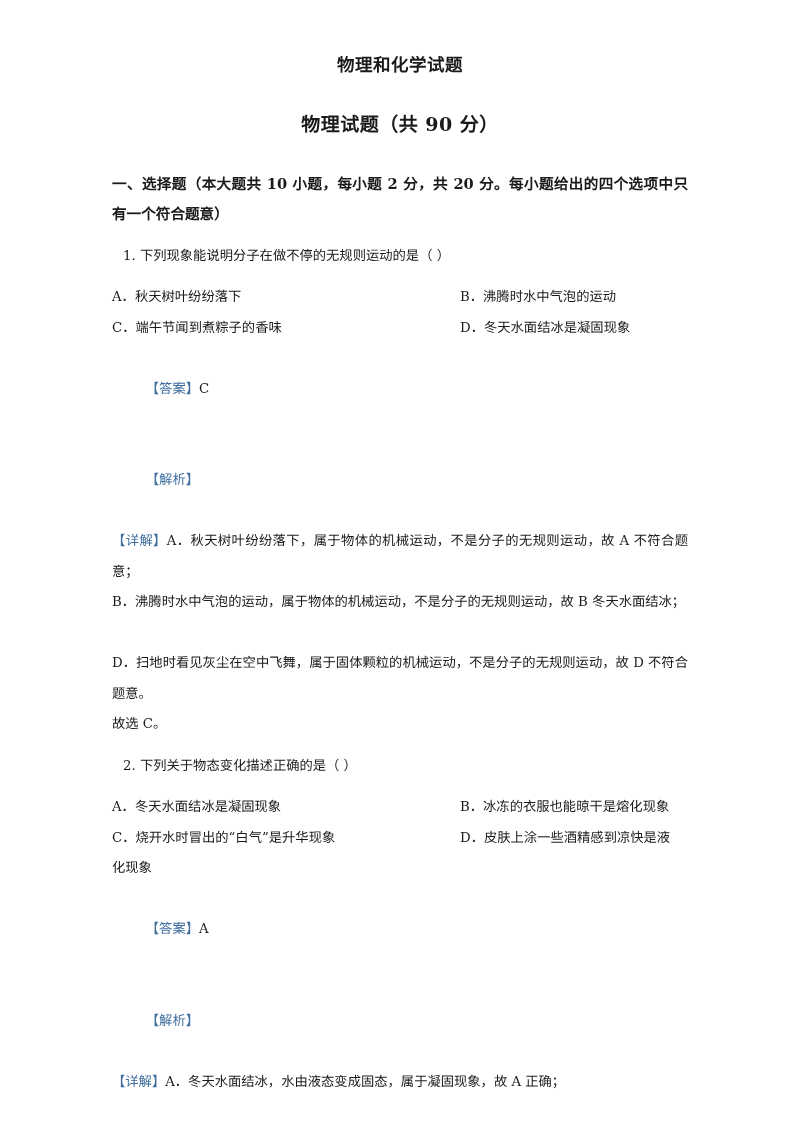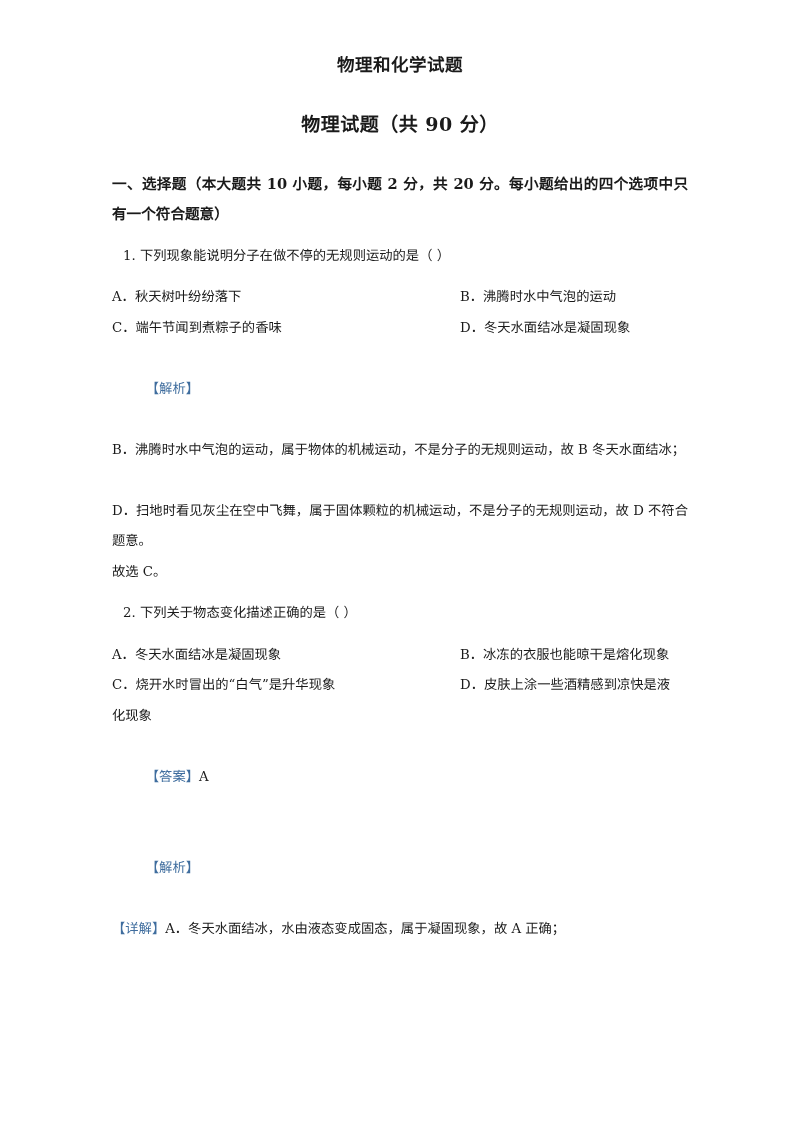--- a/index.html
+++ b/index.html
@@ -130,25 +130,31 @@
 
       <div class="opt-row">
         <div class="opt-col-a">
           <span>C．</span><span>端午节闻到煮粽子的香味</span>
         </div>
         <div class="opt-col-b">
           <span>D．</span><span>冬天水面结冰是凝固现象</span>
         </div>
       </div>
 
+      <p class="line">
+        <span class="tag">【答案】</span><span class="body-text">C</span>
+      </p>
 
       <p class="line">
         <span class="tag">【解析】</span>
       </p>
 
+      <p class="para">
+        <span class="tag">【详解】</span><span>A．秋天树叶纷纷落下，属于物体的机械运动，不是分子的无规则运动，故 A 不符合题意；</span>
+      </p>
 
       <p class="para">B．沸腾时水中气泡的运动，属于物体的机械运动，不是分子的无规则运动，故 B 冬天水面结冰；</p>
 
       <div class="blank-line">&nbsp;</div>
 
       <p class="para">D．扫地时看见灰尘在空中飞舞，属于固体颗粒的机械运动，不是分子的无规则运动，故 D 不符合题意。</p>
 
       <p class="line">故选 C。</p>
     </div>
 

